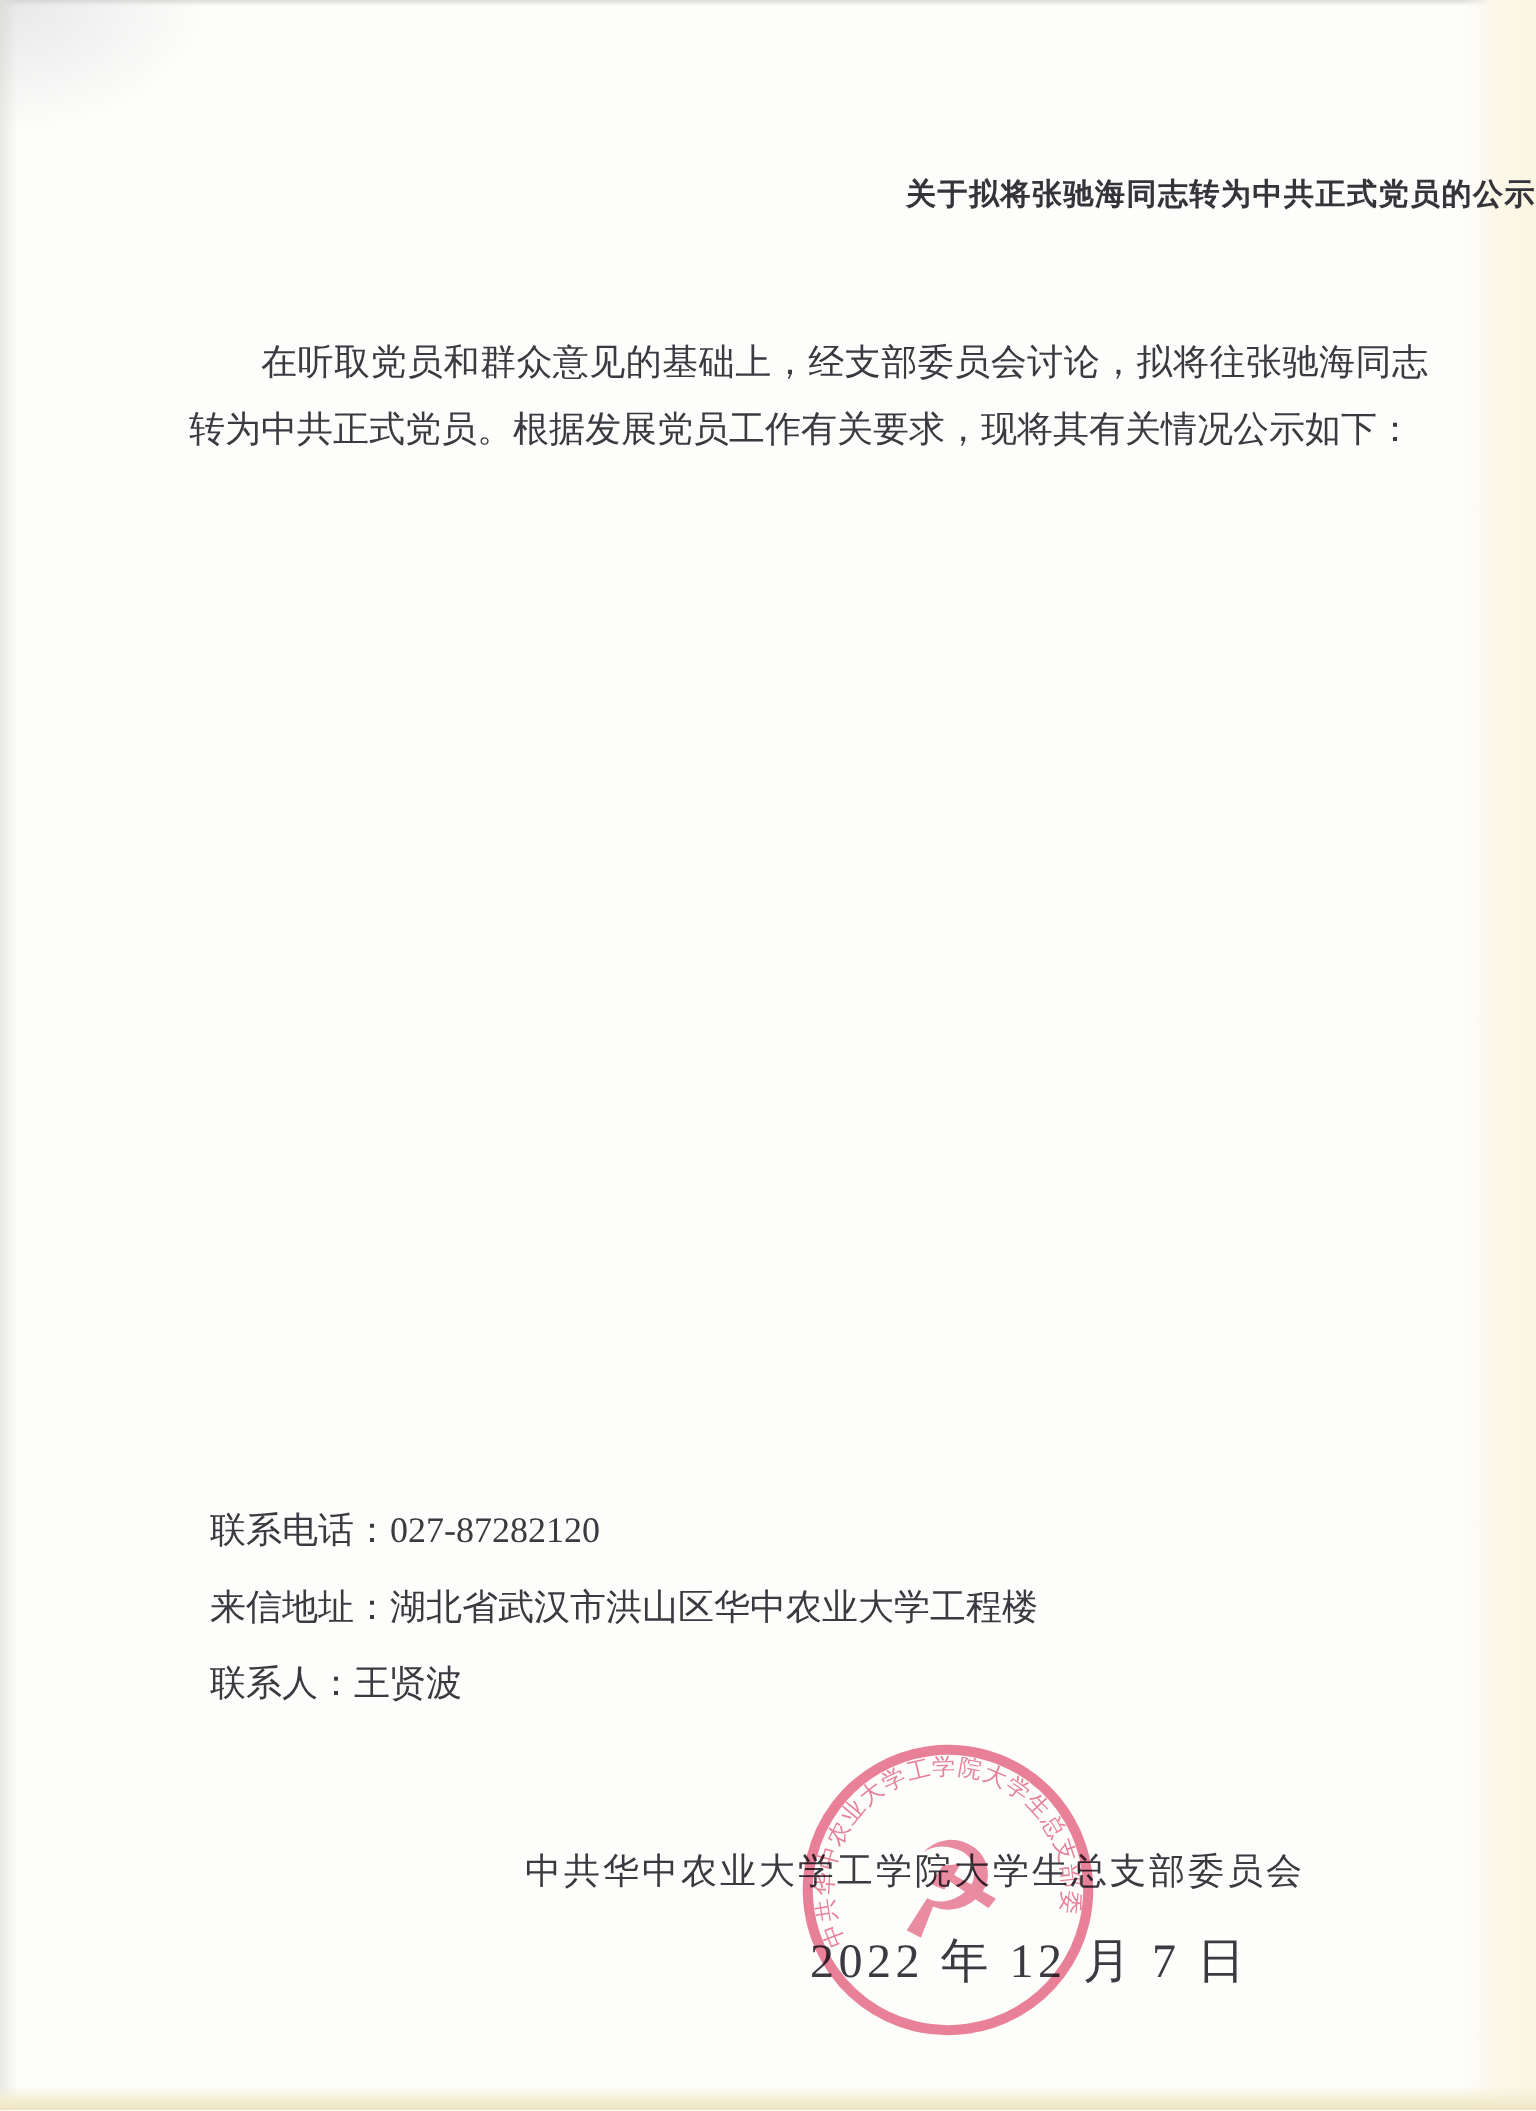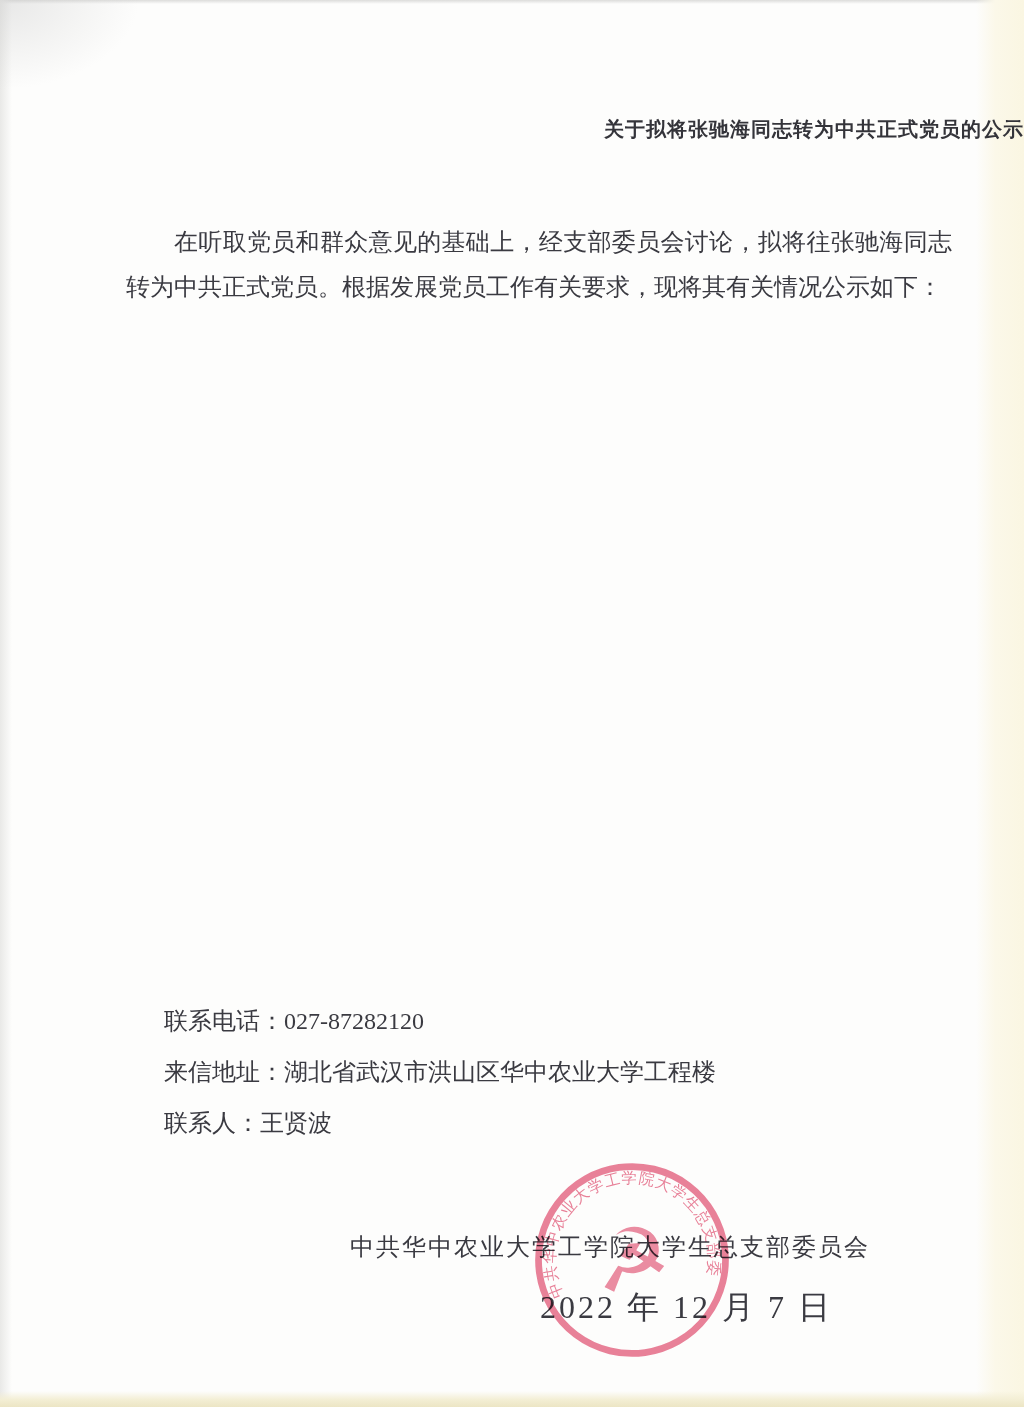--- a/index.html
+++ b/index.html
@@ -47,21 +47,21 @@
 
   .body-text {
     position: absolute; top: 220px; left: 100px; width: 826px;
     font-size: 24px; line-height: 45px;
     text-align: justify;
     margin-left: 26px;
   }
   .body-text p { margin: 0 0 9px 0; text-indent: 2em; }
 
   .contact {
-    position: absolute; top: 996px; left: 164px;
+    position: absolute; top: 996px; left: 140px;
     font-size: 24px; line-height: 51px;
   }
   .contact div { white-space: pre; }
 
   .signature {
     position: absolute; top: 1231px; right: 154px;
     font-size: 24px; letter-spacing: 2px;
   }
   .date {
     position: absolute; top: 1286px; left: 540px;

